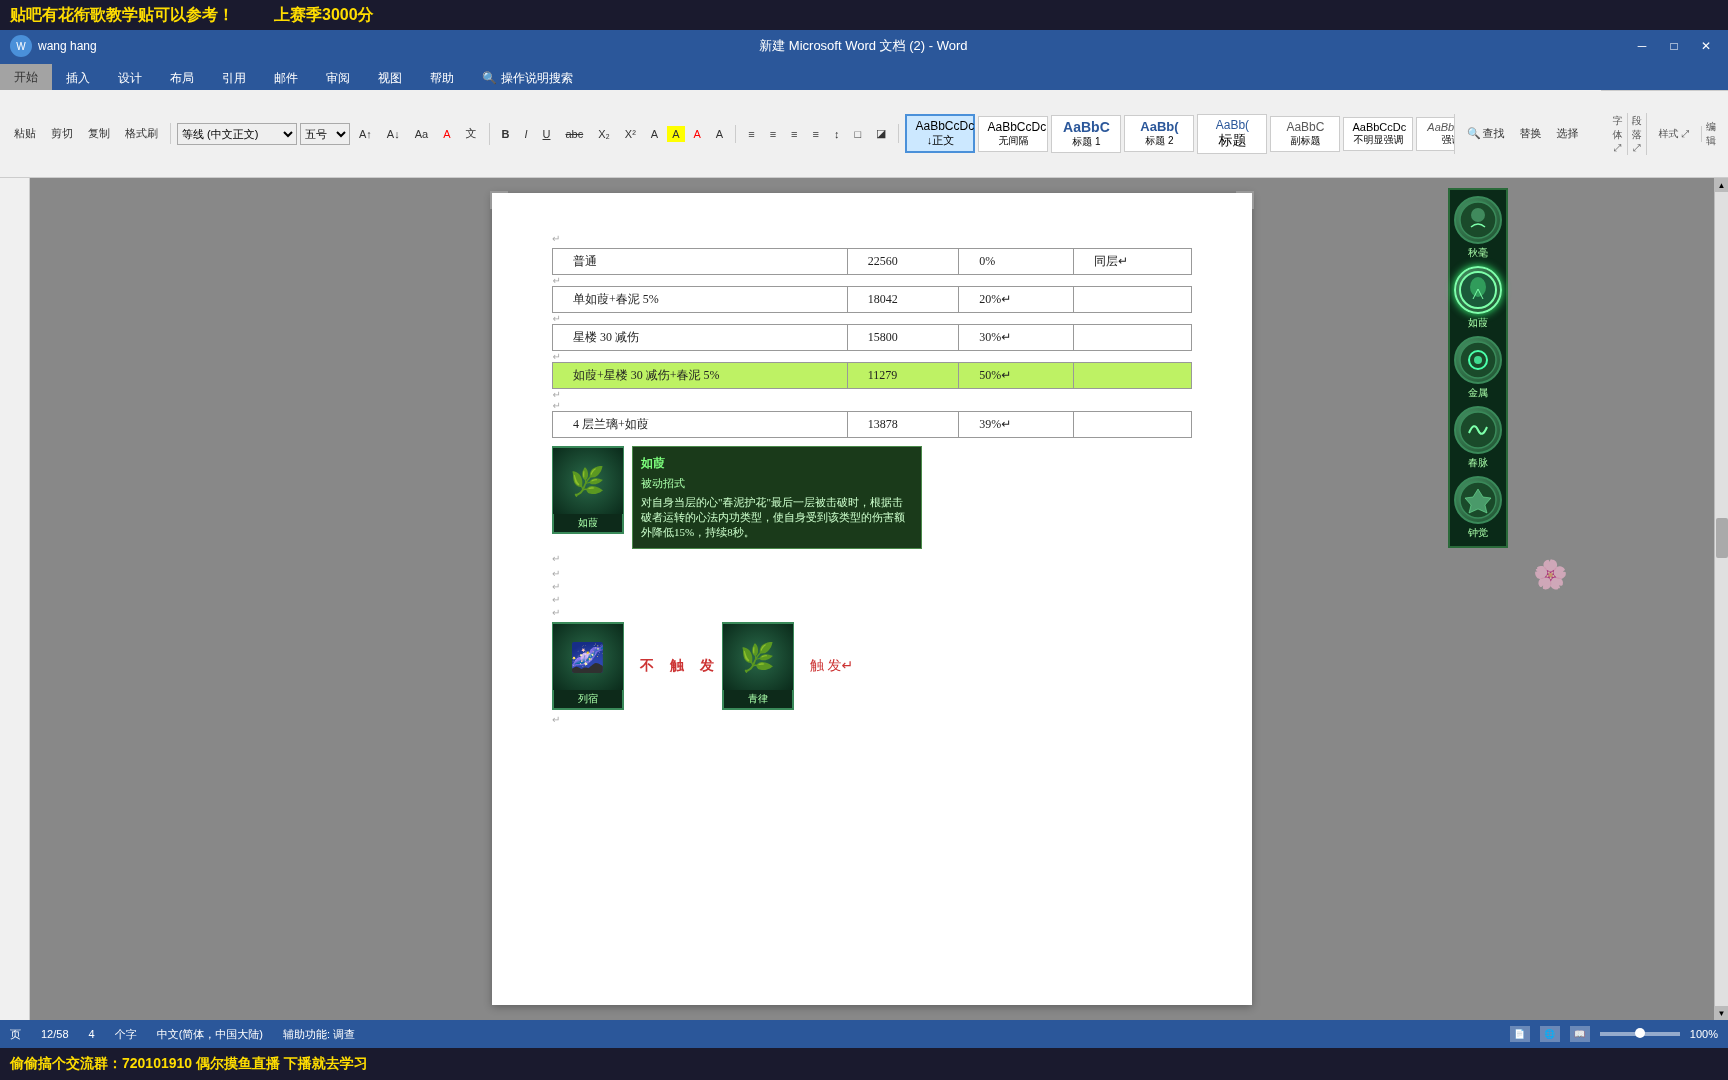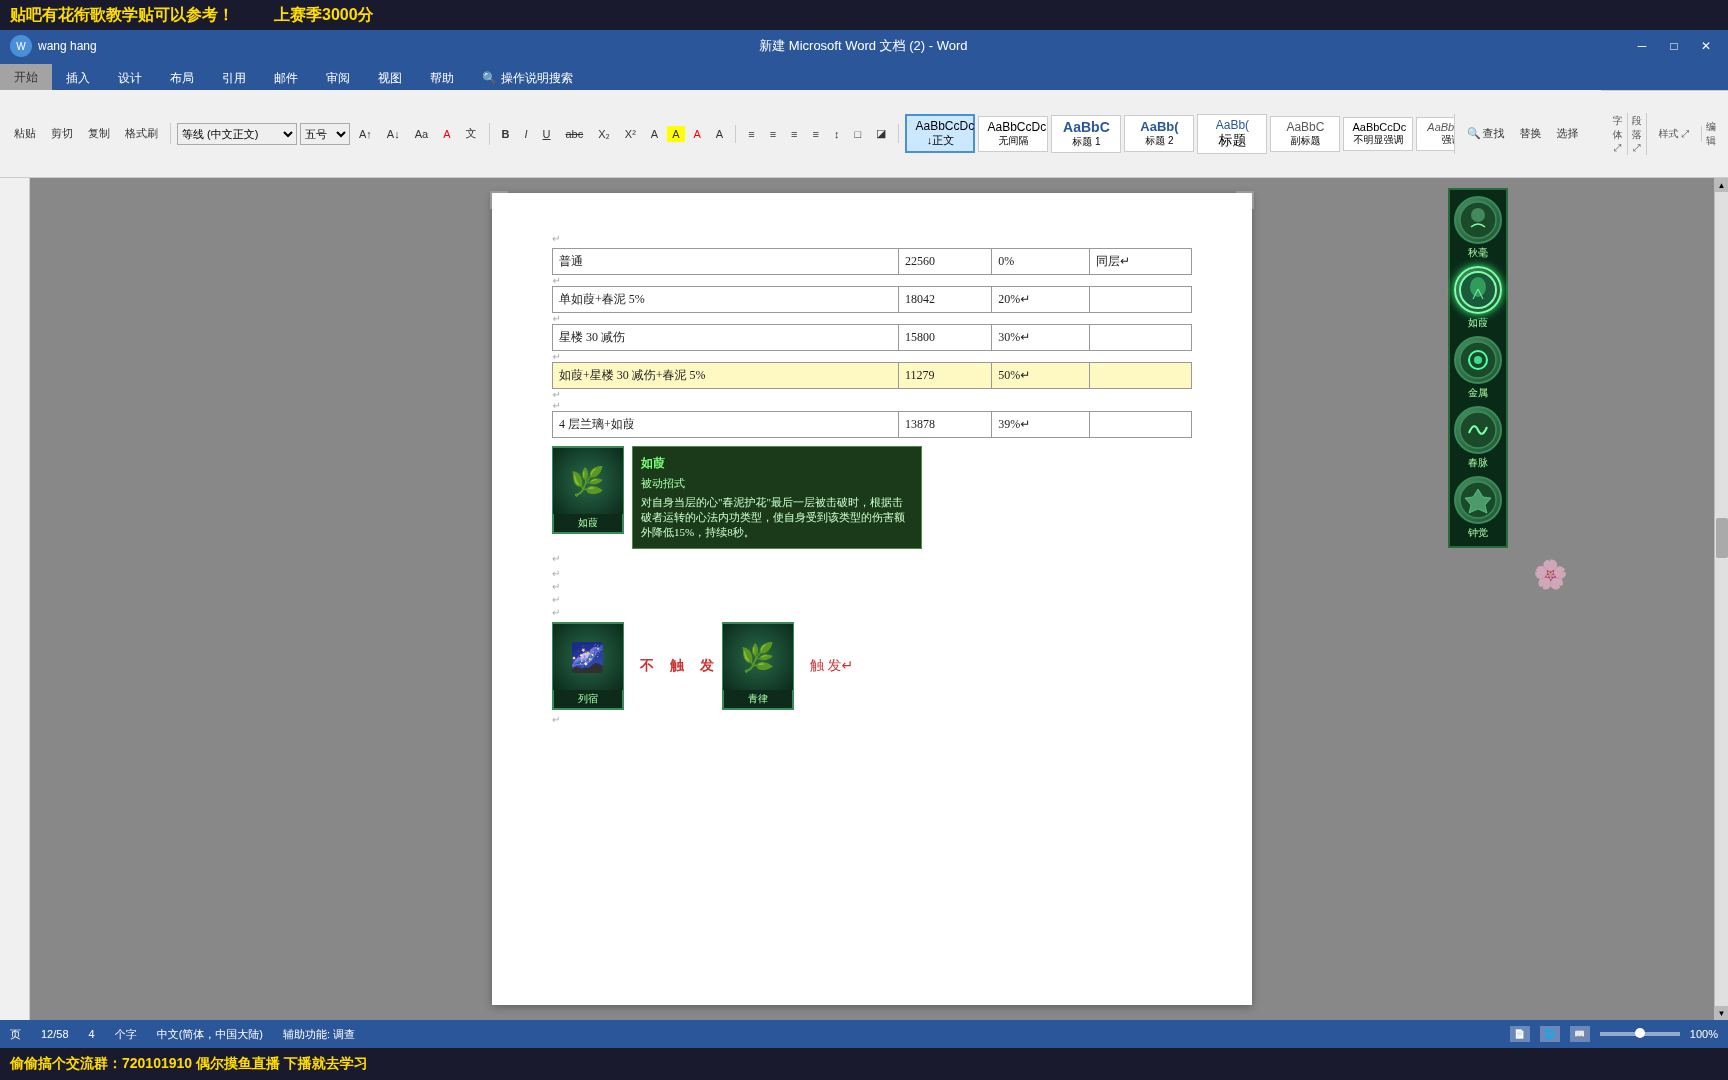--- a/index.html
+++ b/index.html
@@ -160,21 +160,21 @@
     .page-corner {
       position: absolute;
       width: 18px; height: 18px;
       border: 2px solid #999;
     }
     .corner-tl { top: -2px; left: -2px; border-right: none; border-bottom: none; }
     .corner-tr { top: -2px; right: -2px; border-left: none; border-bottom: none; }
 
     
     .doc-table { border-collapse: collapse; width: 100%; margin: 4px 0; }
-    .doc-table td { border: 1px solid #999; padding: 4px 6px; font-size: 12px; }
+    .doc-table td { border: 1px solid #999; padding: 4px 20px; font-size: 12px; }
 
     
     #tooltip-popup {
       position: absolute;
       left: 97px;
       top: 287px;
       width: 290px;
       background: #1a3a1a;
       border: 1px solid #4a8a4a;
       padding: 8px;
@@ -223,21 +223,21 @@
       display: flex; align-items: center; justify-content: center;
       font-size: 28px;
       background: radial-gradient(circle, #2a6a4a, #0a2a1a);
     }
     .char-img-label {
       color: #aaffaa; font-size: 10px; text-align: center;
       width: 100%; background: #0d2a1a; padding: 2px;
     }
 
     
-    .highlight-row { background: #fef9c3; }
+    .highlight-row { background: #bef264; }
 
     
     #status-bar {
       position: fixed;
       bottom: 0;
       width: 100%;
       height: 32px;
       background: #1a1a2e;
       color: #ffdd00;
       font-size: 14px;

